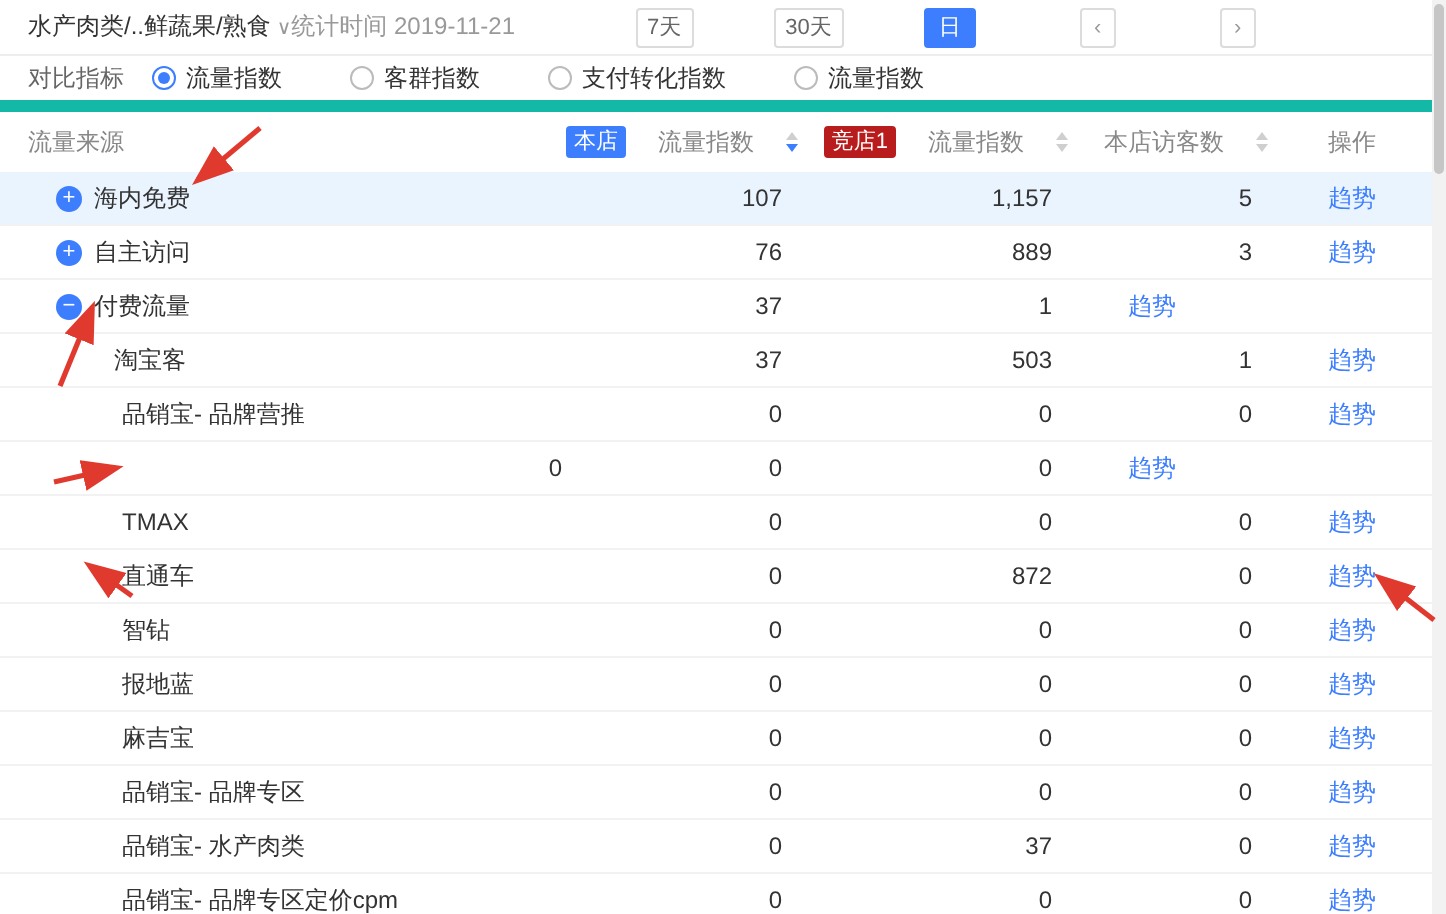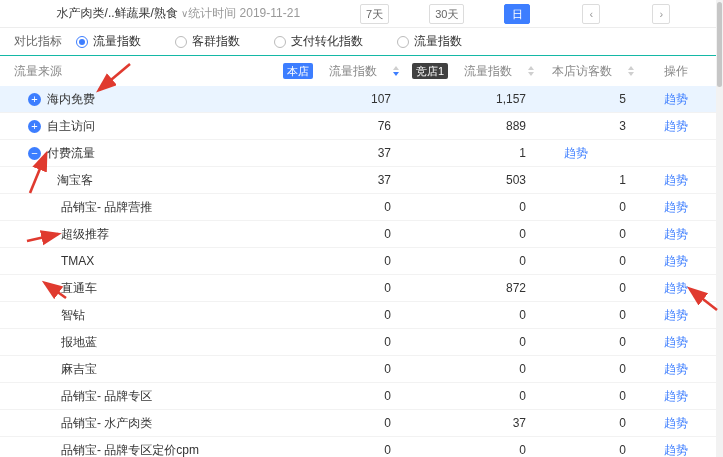--- a/index.html
+++ b/index.html
@@ -2,48 +2,48 @@
 <html><head>
 <meta charset="utf-8">
 <style>
   *{margin:0;padding:0;box-sizing:border-box;}
   html,body{width:723px;height:457px;}
   body{
     position:relative;overflow:hidden;background:#fff;color:#333;
     font-family:"Liberation Sans","DejaVu Sans",sans-serif;font-size:12px;
   }
   
-  .topbar{height:28px;display:flex;align-items:center;justify-content:center;
+  .topbar{height:28px;display:flex;align-items:center;justify-content:flex-start;
           padding:0 10px 0 14px;border-bottom:1px solid #ededed;}
   .breadcrumb{color:#333;cursor:pointer;}
   .bc-caret{color:#999;font-size:10px;margin-left:3px;}
   .top-right{display:flex;align-items:center;gap:16px;}
   .stat-time{color:#999;margin-right:8px;}
   .btn{height:20px;min-width:26px;padding:0 5px;border:1px solid #dcdcdc;background:#fff;color:#666;
        font-size:11px;line-height:18px;text-align:center;cursor:pointer;border-radius:2px;user-select:none;margin-left:36px;}
   .btn.active{background:#3d7eff;border-color:#3d7eff;color:#fff;}
   .btn.nav{min-width:18px;padding:0 4px;color:#999;}
   
-  .comparebar{height:28px;display:flex;align-items:center;padding:0 14px;border-bottom:1px solid #14b8a6;}
+  .comparebar{height:28px;display:flex;align-items:center;padding:0 14px;border-bottom:6px solid #14b8a6;}
   .compare-label{color:#666;margin-right:14px;}
   .radio-item{display:flex;align-items:center;margin-right:34px;cursor:pointer;}
   .radio-dot{width:12px;height:12px;border:1px solid #bbb;border-radius:50%;margin-right:5px;position:relative;background:#fff;flex:0 0 auto;}
   .radio-item.selected .radio-dot{border-color:#3d7eff;}
   .radio-item.selected .radio-dot::after{content:"";position:absolute;left:2px;top:2px;width:6px;height:6px;background:#3d7eff;border-radius:50%;}
   
   .thead,.trow{display:grid;grid-template-columns:1fr 110px 135px 100px 75px;align-items:center;padding:0 14px;}
   .thead{height:30px;color:#888;}
   .trow{height:27px;border-bottom:1px solid #f2f2f2;}
   .trow.highlight{background:#eaf4ff;}
   .hcell{display:flex;align-items:center;white-space:nowrap;}
   .hcell.right{justify-content:flex-end;gap:12px;}
   .hcell.pad-left{padding-left:30px;}
   .badge{height:16px;line-height:16px;padding:0 4px;border-radius:2px;color:#fff;font-size:11px;margin-right:4px;}
   .badge.own{background:#3d7eff;}
-  .badge.comp{background:#404040;}
+  .badge.comp{background:#b91c1c;}
   .sort{display:inline-flex;flex-direction:column;margin-left:4px;cursor:pointer;}
   .sort i{display:block;width:0;height:0;border-left:3.5px solid transparent;border-right:3.5px solid transparent;}
   .sort .up{border-bottom:4px solid #cfcfcf;margin-bottom:2px;}
   .sort .down{border-top:4px solid #cfcfcf;}
   .sort.desc .down{border-top-color:#3d7eff;}
   .cell{white-space:nowrap;overflow:hidden;}
   .cell.name{display:flex;align-items:center;}
   .cell.num{text-align:right;padding-right:8px;color:#333;}
   .cell.action{padding-left:30px;}
   .trend{color:#3d7eff;text-decoration:none;cursor:pointer;}
@@ -169,23 +169,20 @@
       <div class="trow">
         <div class="cell name" style="padding-left: 47px;">
           <span>品销宝- 品牌营推</span>
         </div>
         <div class="cell num">0</div>
         <div class="cell num">0</div>
         <div class="cell num">0</div>
         <div class="cell action"><a class="trend">趋势</a></div>
       </div>
       <div class="trow">
-        <div class="cell name" style="padding-left: 47px;">
-          <span>超级推荐</span>
-        </div>
         <div class="cell num">0</div>
         <div class="cell num">0</div>
         <div class="cell num">0</div>
         <div class="cell action"><a class="trend">趋势</a></div>
       </div>
       <div class="trow">
         <div class="cell name" style="padding-left: 47px;">
           <span>TMAX</span>
         </div>
         <div class="cell num">0</div>

